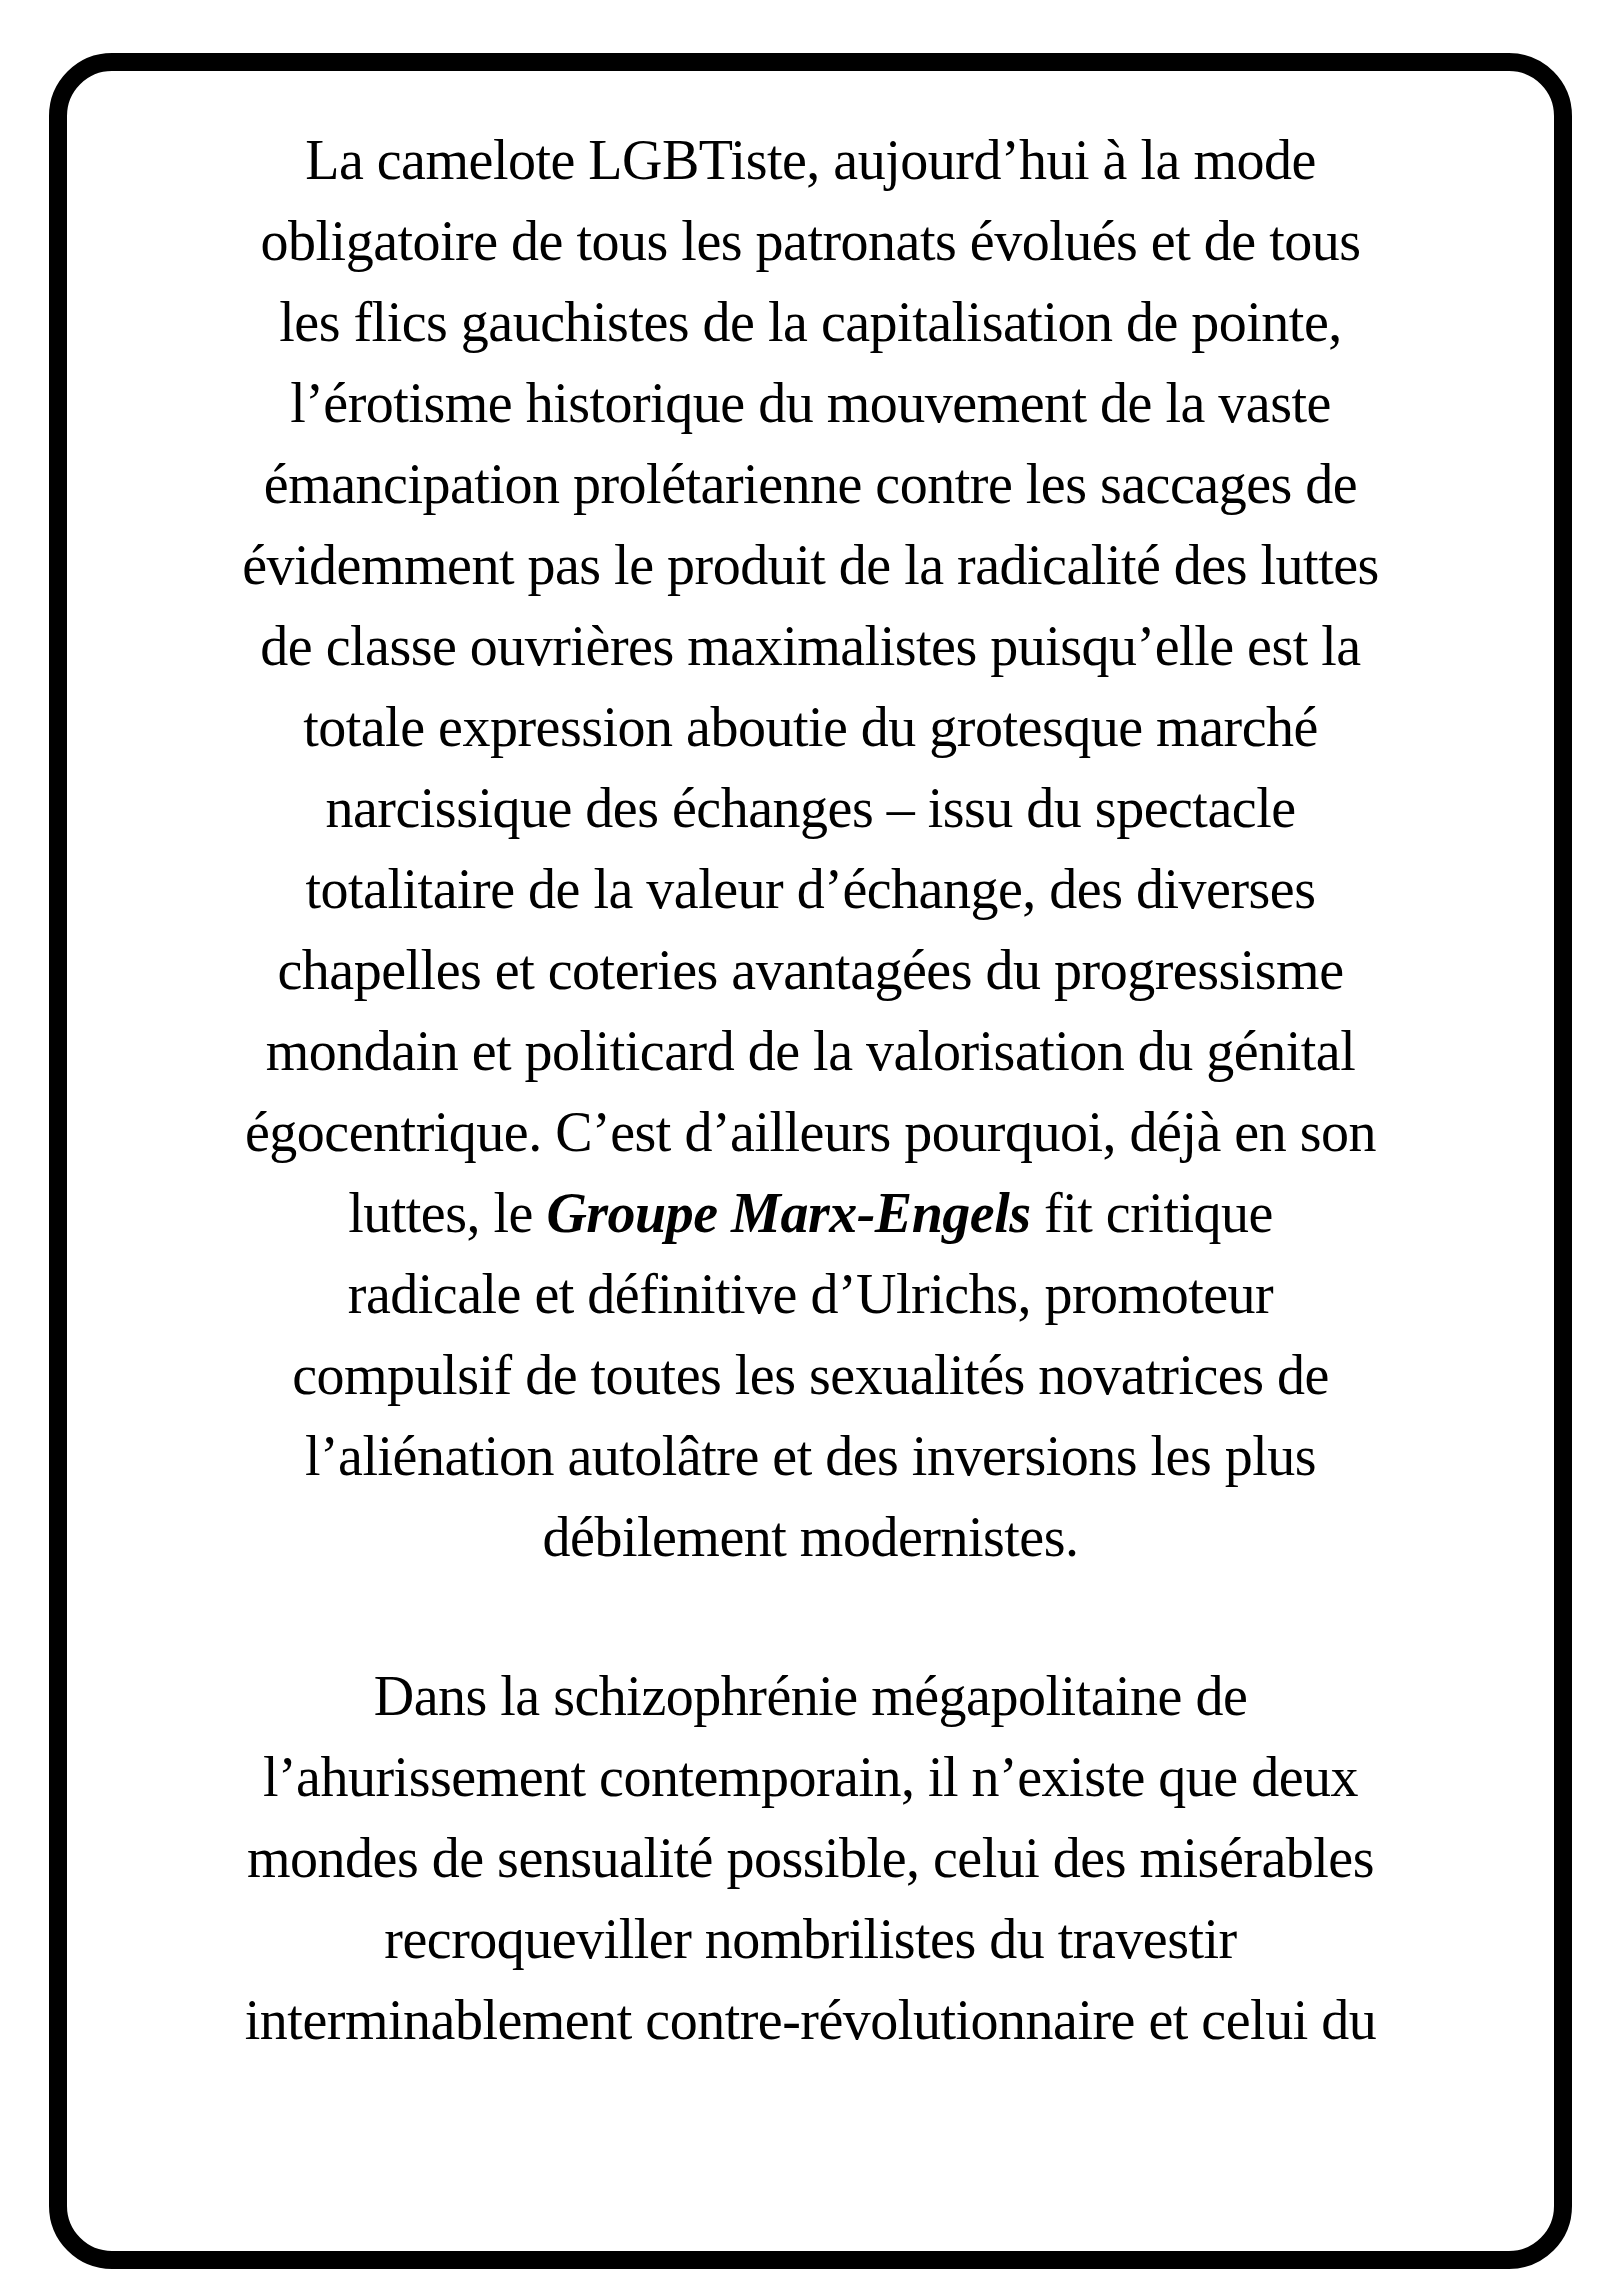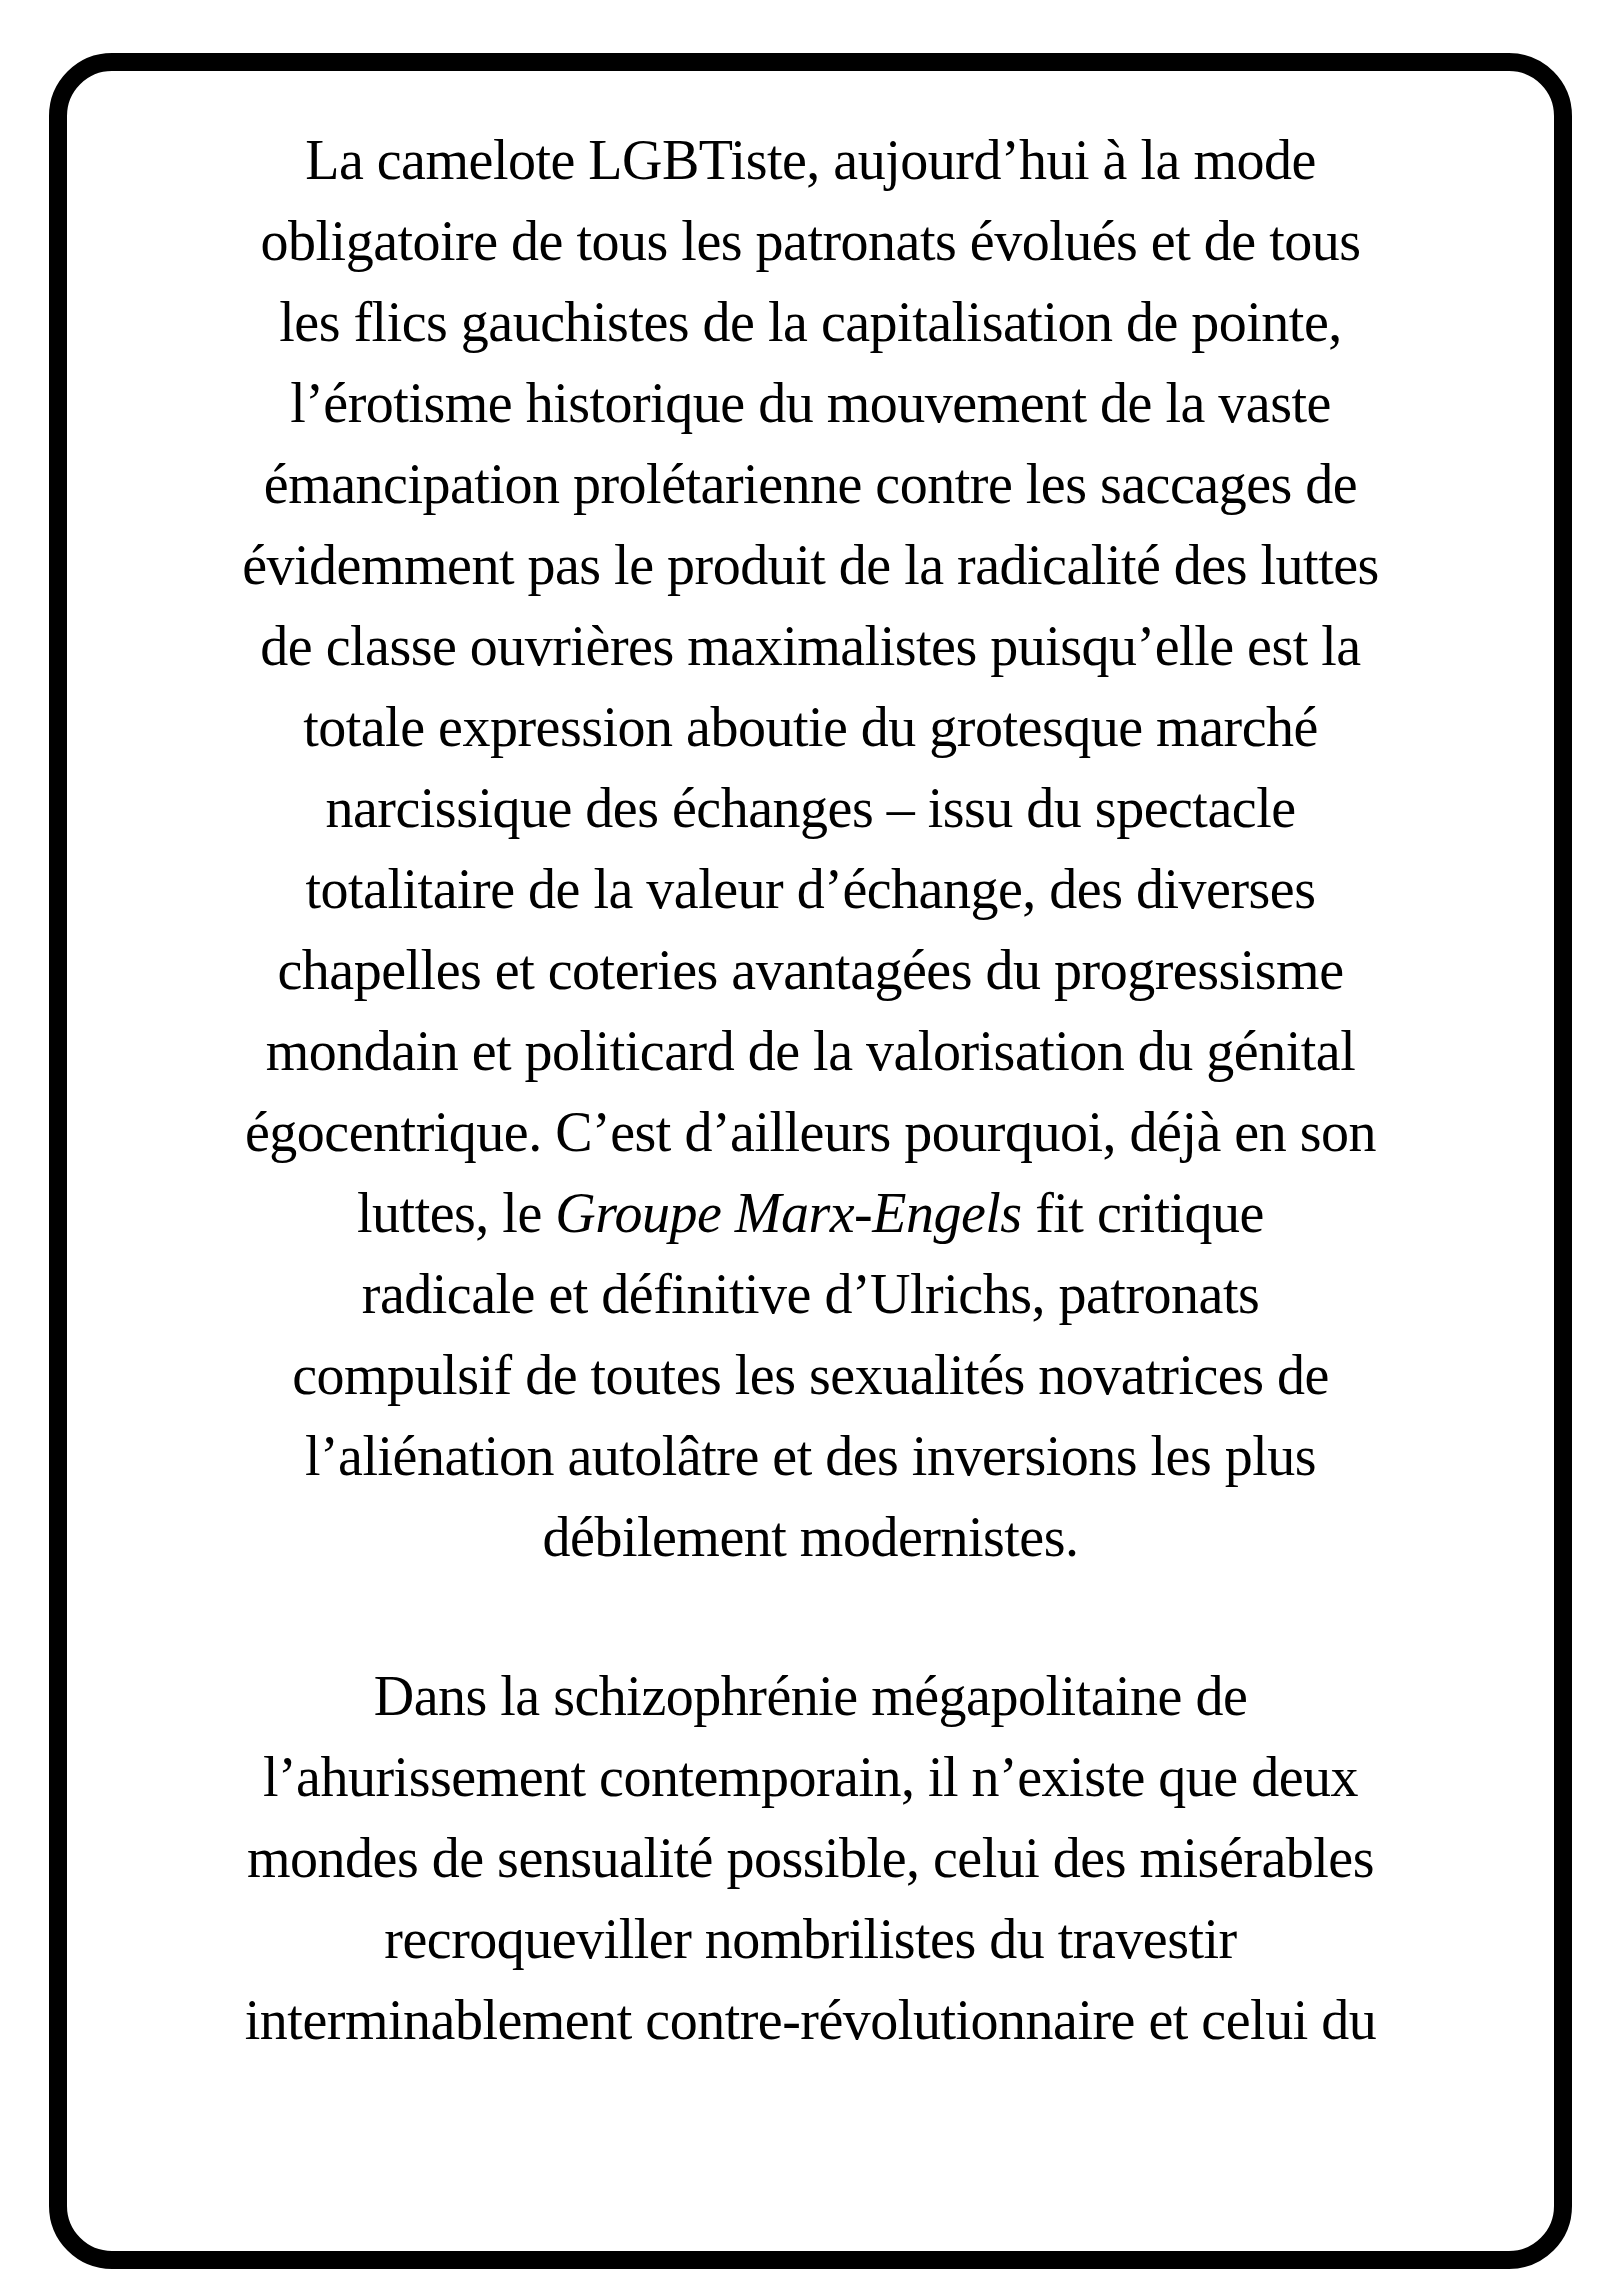--- a/index.html
+++ b/index.html
@@ -32,21 +32,21 @@
   .paragraph + .paragraph { margin-top: 78px; }
   .line {
     font-size: 56px;
     line-height: 81px;
     height: 81px;
     white-space: nowrap;
     letter-spacing: -0.5px;
   }
   .seg-normal { font-style: normal; font-weight: normal; }
   .seg-italic { font-weight: normal; }
-  .seg-bolditalic { font-style: italic; font-weight: normal; }
+  .seg-bolditalic { font-style: italic; font-weight: bold; }
 </style>
 </head>
 <body>
 
 <div class="sheet">
   <div class="content" id="content">
       <div class="paragraph">
         <div class="line"><span class="seg-normal">La camelote LGBTiste, aujourd’hui à la mode</span></div>
         <div class="line"><span class="seg-normal">obligatoire de tous les patronats évolués et de tous</span></div>
         <div class="line"><span class="seg-normal">les flics gauchistes de la capitalisation de pointe,</span></div>
@@ -54,21 +54,21 @@
         <div class="line"><span class="seg-normal">émancipation prolétarienne contre les saccages de</span></div>
         <div class="line"><span class="seg-normal">évidemment pas le produit de la radicalité des luttes</span></div>
         <div class="line"><span class="seg-normal">de classe ouvrières maximalistes puisqu’elle est la</span></div>
         <div class="line"><span class="seg-normal">totale expression </span><span class="seg-italic">aboutie</span><span class="seg-normal"> du </span><span class="seg-italic">grotesque</span><span class="seg-normal"> marché</span></div>
         <div class="line"><span class="seg-normal">narcissique des échanges – issu du spectacle</span></div>
         <div class="line"><span class="seg-normal">totalitaire de la valeur d’échange, des diverses</span></div>
         <div class="line"><span class="seg-normal">chapelles et coteries avantagées du progressisme</span></div>
         <div class="line"><span class="seg-italic">mondain</span><span class="seg-normal"> et politicard de la valorisation du génital</span></div>
         <div class="line"><span class="seg-normal">égocentrique. C’est d’ailleurs pourquoi, déjà en son</span></div>
         <div class="line"><span class="seg-normal">luttes, le </span><span class="seg-bolditalic">Groupe Marx-Engels</span><span class="seg-normal"> fit critique</span></div>
-        <div class="line"><span class="seg-normal">radicale et définitive d’Ulrichs, patronats</span></div>
+        <div class="line"><span class="seg-normal">radicale et définitive d’Ulrichs, promoteur</span></div>
         <div class="line"><span class="seg-normal">compulsif de toutes les sexualités novatrices de</span></div>
         <div class="line"><span class="seg-normal">l’aliénation autolâtre et des inversions les plus</span></div>
         <div class="line"><span class="seg-normal">débilement </span><span class="seg-italic">modernistes.</span></div>
       </div>
       <div class="paragraph">
         <div class="line"><span class="seg-normal">Dans la schizophrénie mégapolitaine de</span></div>
         <div class="line"><span class="seg-normal">l’ahurissement contemporain, il n’existe que deux</span></div>
         <div class="line"><span class="seg-normal">mondes de sensualité possible, celui des misérables</span></div>
         <div class="line"><span class="seg-italic">recroqueviller</span><span class="seg-normal"> nombrilistes du travestir</span></div>
         <div class="line"><span class="seg-normal">interminablement contre-révolutionnaire et celui du</span></div>

